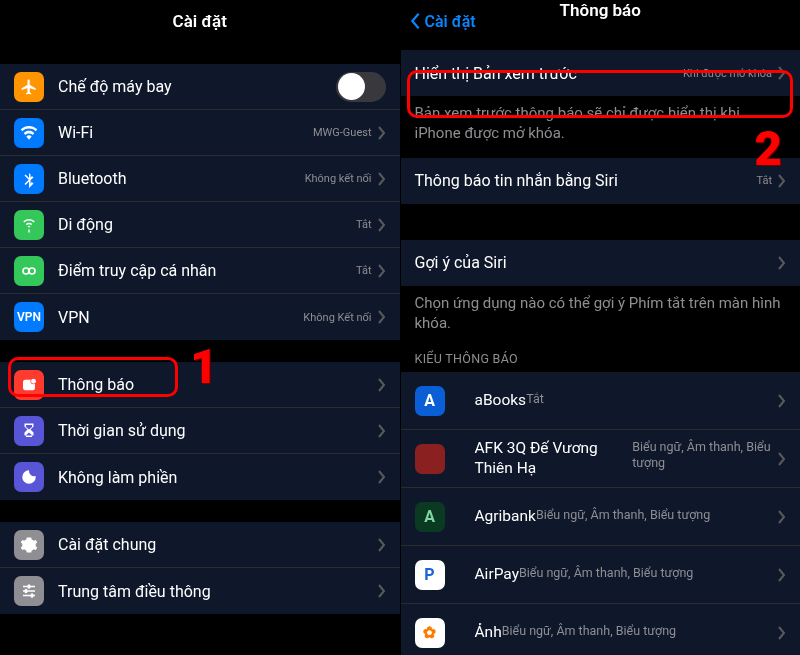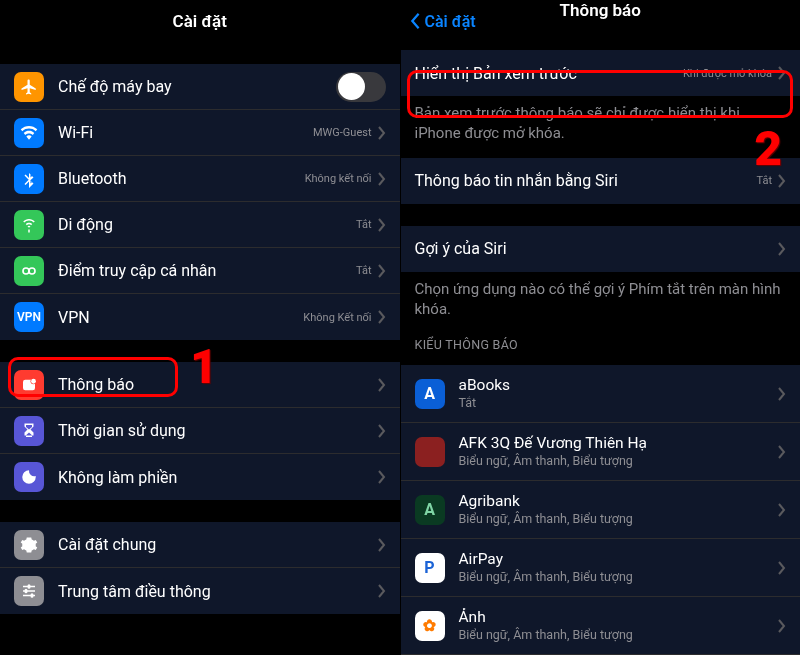--- a/index.html
+++ b/index.html
@@ -75,28 +75,28 @@
   .toggle {
     width: 50px; height: 30px; background: #39393d; border-radius: 15px; position: relative;
   }
   .toggle::after {
     content: ""; position: absolute; width: 27px; height: 27px; background: #fff; border-radius: 50%; top: 1.5px; left: 2px;
   }
   .footer-text {
     color: #8e8e93; font-size: 15px; padding: 7px 14px 0 14px; line-height: 1.35;
   }
   .section-header {
-    color: #8e8e93; font-size: 12.5px; padding: 18px 14px 13px 14px; letter-spacing: 0.3px;
+    color: #8e8e93; font-size: 12.5px; padding: 18px 14px 6px 14px; letter-spacing: 0.3px;
   }
   .app-row { min-height: 58px; }
   .app-icon {
     width: 30px; height: 30px; border-radius: 7px; margin-right: 14px; flex-shrink: 0;
     display: flex; align-items: center; justify-content: center;
   }
-  .app-text { flex: 1; display: flex; flex-direction: column; justify-content: center; }
+  .app-text { flex: 1; display: flex; justify-content: flex-start; margin-left: 16px; }
   .app-name { font-size: 15.5px; color: #fff; line-height: 1.25; }
   .app-sub { font-size: 12.5px; color: #8e8e93; line-height: 1.25; }
   .hl-box {
     position: absolute; border: 3px solid #ff0000; border-radius: 10px; pointer-events: none; z-index: 10;
   }
   .hl-num {
     position: absolute; color: #ff0000; font-size: 48px; font-weight: 900; z-index: 11; pointer-events: none;
     text-shadow: 1px 1px 1px #600;
   }
 </style>
@@ -293,21 +293,21 @@
       <span class="label">Thông báo tin nhắn bằng Siri</span>
       <span class="value">Tắt</span>
       <span class="chevron">
           <svg viewBox="0 0 8 14" fill="none" stroke="#5a5a5e" stroke-width="2">
             <path d="M1 1l5 6-5 6"></path>
           </svg>
         </span>
     </div>
   </div>
 
-  <div class="group" style="margin-top:22px">
+  <div class="group" style="margin-top:36px">
     <div class="cell">
       <span class="label">Gợi ý của Siri</span>
       <span class="chevron">
           <svg viewBox="0 0 8 14" fill="none" stroke="#5a5a5e" stroke-width="2">
             <path d="M1 1l5 6-5 6"></path>
           </svg>
         </span>
     </div>
   </div>
   <div class="footer-text">Chọn ứng dụng nào có thể gợi ý Phím tắt trên màn hình khóa.</div>

